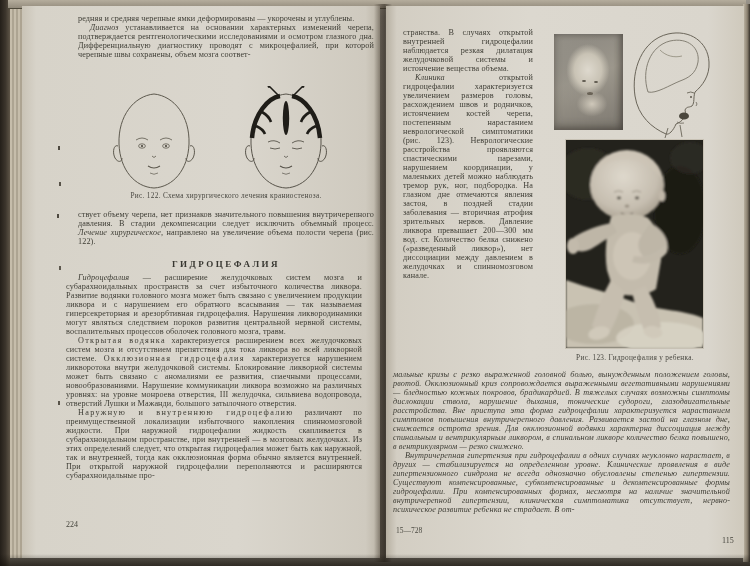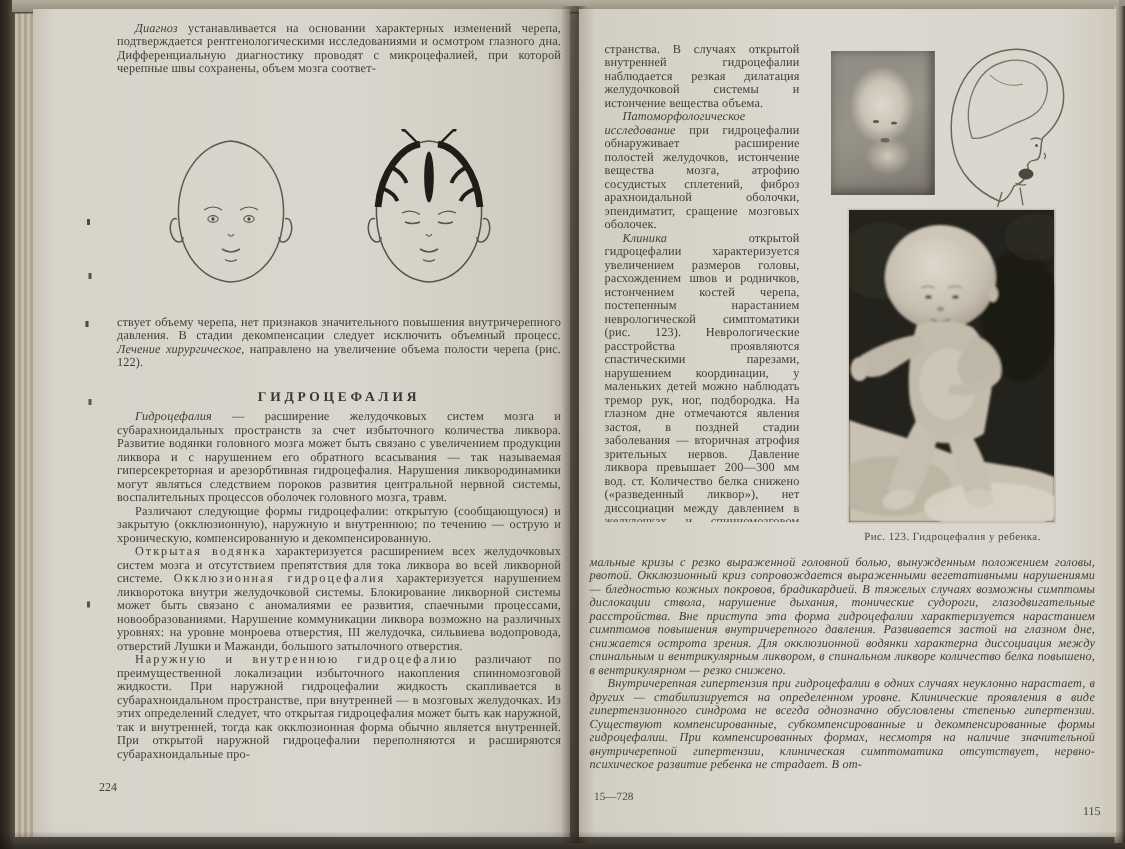--- a/index.html
+++ b/index.html
@@ -66,20 +66,21 @@
 
   <div class="edge-left-dark"></div>
   <div class="edge-left-pages"></div>
   <div class="edge-top"></div>
   <div class="edge-right"></div>
 
   <div class="page page-left">
     <div class="speck"></div>
 
     <div class="abs bt" style="left:56px;top:8px;width:296px;">
+      <p>редняя и средняя черепные ямки деформированы — укорочены и углублены.</p>
       <p class="ind"><span class="ital">Диагноз</span><span> устанавливается на основании характерных изменений черепа, подтверждается рентгенологическими исследованиями и осмотром глазного дна. Дифференциальную диагностику проводят с микроцефалией, при которой черепные швы сохранены, объем мозга соответ-</span></p>
     </div>
 
     <div class="abs" style="left:84px;top:80px;width:236px;height:108px;">
       <svg width="236" height="108" viewBox="0 -10 236 108">
         <g stroke="#5d594e" stroke-width="1" fill="none">
           <path d="M48,-2 C68,0 84,20 83,48 C82,74 67,91 48,92 C29,91 14,74 13,48 C12,20 28,0 48,-2 Z"></path>
           <path d="M12,50 C8,48 6,56 9,62 C12,67 16,66 16,62"></path>
           <path d="M84,50 C88,48 90,56 87,62 C84,67 80,66 80,62"></path>
           <path d="M30,44 q6,-4 12,0" stroke-width=".8"></path>
@@ -114,44 +115,43 @@
             <path d="M204,16 q-7,4 -9,10" stroke-width="2.6"></path>
             <path d="M210,30 q-7,3 -9,8" stroke-width="2.6"></path>
             <path d="M172,-1 L164,-9" stroke-width="1.6"></path>
             <path d="M188,-1 L196,-9" stroke-width="1.6"></path>
             <circle cx="163" cy="-9.5" r="1.4" fill="#1f1d18" stroke="none"></circle>
             <circle cx="197" cy="-9.5" r="1.4" fill="#1f1d18" stroke="none"></circle>
           </g>
         </g>
       </svg>
     </div>
+    <div class="abs caption" style="left:56px;top:186px;width:296px;">Рис. 122. Схема хирургического лечения краниостеноза.</div>
 
     <div class="abs bt" style="left:56px;top:204px;width:296px;">
       <p><span>ствует объему черепа, нет признаков значительного повышения внутричерепного давления. В стадии декомпенсации следует исключить объемный процесс. </span><span class="ital">Лечение хирургическое,</span><span> направлено на увеличение объема полости черепа (рис. 122).</span></p>
     </div>
 
     <div class="abs heading" style="left:56px;top:253px;width:296px;">ГИДРОЦЕФАЛИЯ</div>
 
-    <div class="abs bt" style="left:56px;top:267px;width:296px;font-family:Liberation Serif, serif;">
+    <div class="abs bt" style="left:44px;top:267px;width:296px;font-family:Liberation Serif, serif;">
       <p class="ind"><span class="ital">Гидроцефалия</span><span> — расширение желудочковых систем мозга и субарахноидальных пространств за счет избыточного количества ликвора. Развитие водянки головного мозга может быть связано с увеличением продукции ликвора и с нарушением его обратного всасывания — так называемая гиперсекреторная и арезорбтивная гидроцефалия. Нарушения ликвородинамики могут являться следствием пороков развития центральной нервной системы, воспалительных процессов оболочек головного мозга, травм.</span></p>
-      <p class="ind">Различают следующие формы гидроцефалии: открытую (сообщающуюся) и закрытую (окклюзионную), наружную и внутреннюю; по течению — острую и хроническую, компенсированную и декомпенсированную.</p>
       <p class="ind"><span class="sperr">Открытая водянка</span><span> характеризуется расширением всех желудочковых систем мозга и отсутствием препятствия для тока ликвора во всей ликворной системе. </span><span class="sperr">Окклюзионная гидроцефалия</span><span> характеризуется нарушением ликворотока внутри желудочковой системы. Блокирование ликворной системы может быть связано с аномалиями ее развития, спаечными процессами, новообразованиями. Нарушение коммуникации ликвора возможно на различных уровнях: на уровне монроева отверстия, III желудочка, сильвиева водопровода, отверстий Лушки и Мажанди, большого затылочного отверстия.</span></p>
       <p class="ind"><span class="sperr">Наружную и внутреннюю гидроцефалию</span><span> различают по преимущественной локализации избыточного накопления спинномозговой жидкости. При наружной гидроцефалии жидкость скапливается в субарахноидальном пространстве, при внутренней — в мозговых желудочках. Из этих определений следует, что открытая гидроцефалия может быть как наружной, так и внутренней, тогда как окклюзионная форма обычно является внутренней. При открытой наружной гидроцефалии переполняются и расширяются субарахноидальные про-</span></p>
     </div>
 
     <div class="pnum" style="left:44px;top:514px;">224</div>
   </div>
 
   <div class="gutter"></div>
 
   <div class="page page-right">
 
     <div class="abs bt" style="left:17px;top:22px;width:130px;height:320px;overflow:hidden;">
       <p>странства. В случаях открытой внутренней гидроцефалии наблюдается резкая дилатация желудочковой системы и истончение вещества объема.</p>
-      <p class="ind"><span class="ital">Патоморфологическое исследование</span><span> при гидроцефалии обнаруживает расширение полостей желудочков, истончение вещества мозга, атрофию сосудистых сплетений, фиброз арахноидальной оболочки, эпендиматит, сращение мозговых оболочек.</span></p>
       <p class="ind"><span class="ital">Клиника</span><span> открытой гидроцефалии характеризуется увеличением размеров головы, расхождением швов и родничков, истончением костей черепа, постепенным нарастанием неврологической симптоматики (рис. 123). Неврологические расстройства проявляются спастическими парезами, нарушением координации, у маленьких детей можно наблюдать тремор рук, ног, подбородка. На глазном дне отмечаются явления застоя, в поздней стадии заболевания — вторичная атрофия зрительных нервов. Давление ликвора превышает 200—300 мм вод. ст. Количество белка снижено («разведенный ликвор»), нет диссоциации между давлением в желудочках и спинномозговом канале.</span></p>
 
     </div>
 
     <div class="photo-small" style="left:168px;top:28px;">
       <div class="ps-eye" style="left:28px;top:46px;"></div>
       <div class="ps-eye" style="left:40px;top:47px;"></div>
       <div class="ps-mouth" style="left:33px;top:58px;"></div>
     </div>
 

